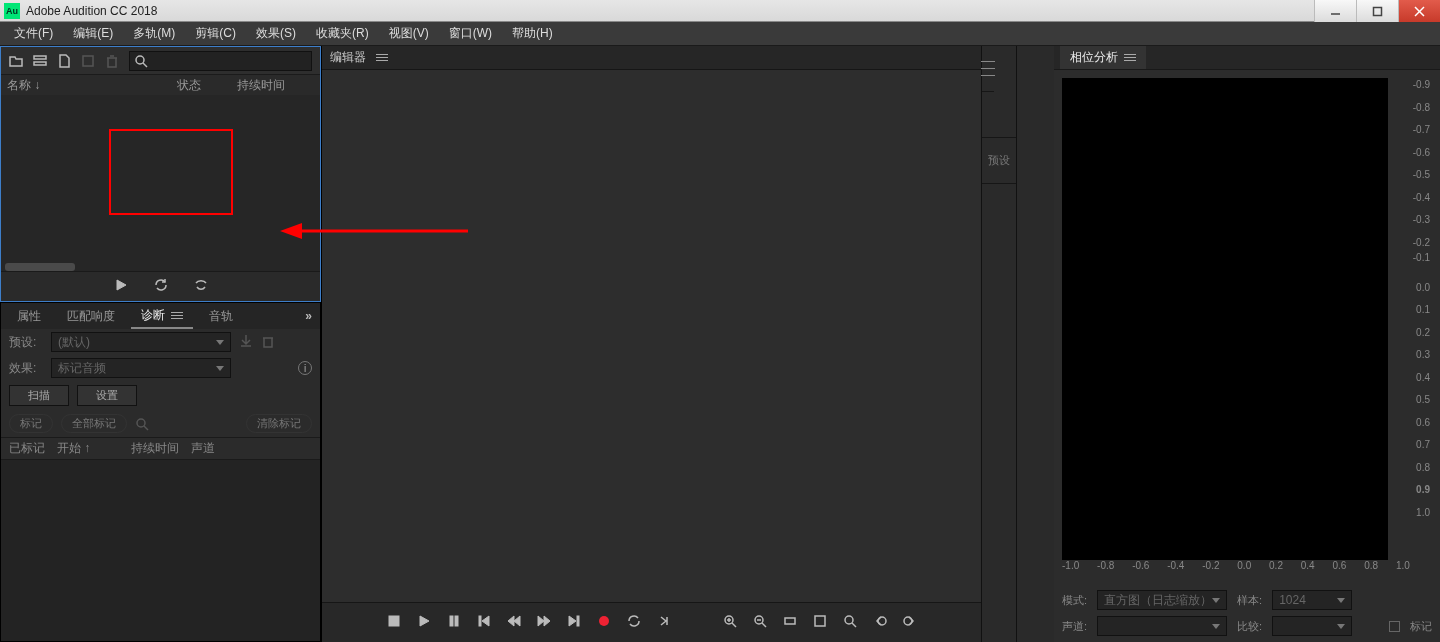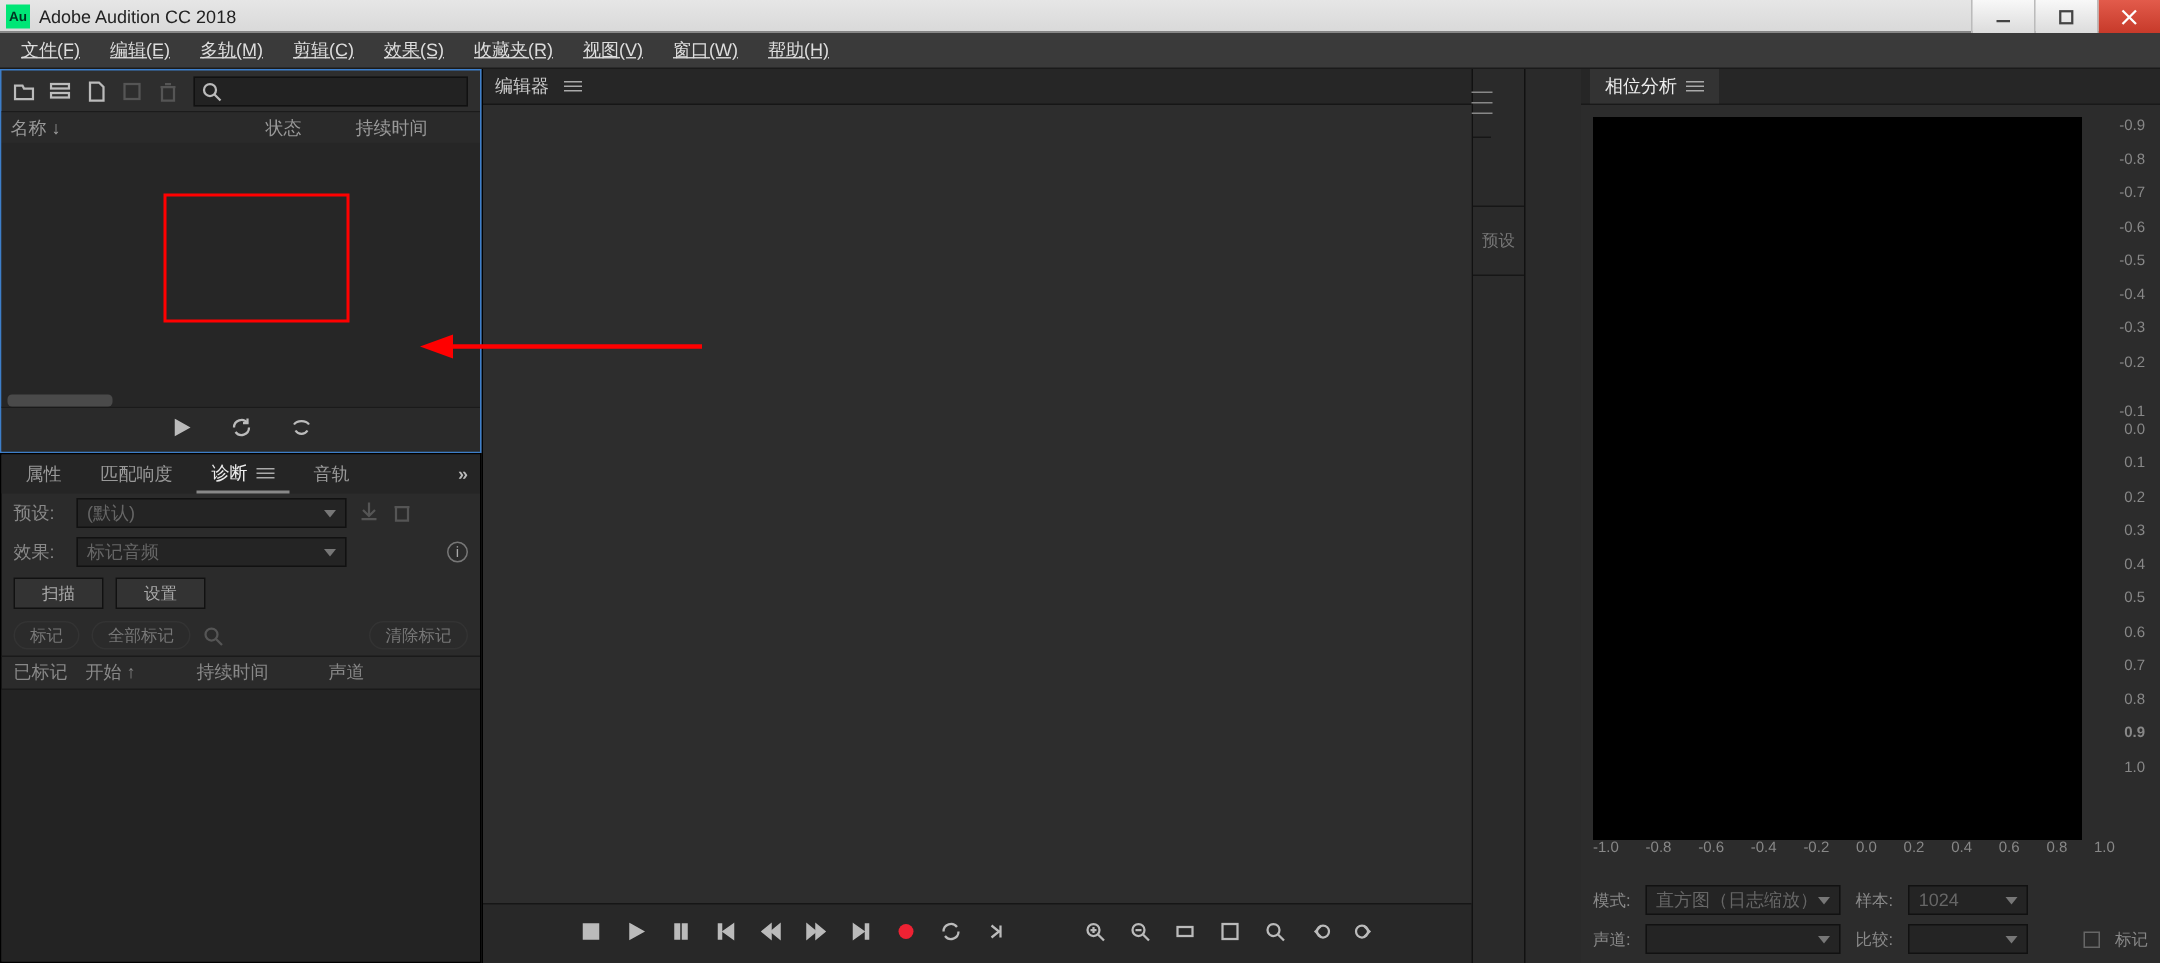--- a/index.html
+++ b/index.html
@@ -10,21 +10,21 @@
     .titlebar .app-icon { width: 16px; height: 16px; margin: 0 4px; background: #00e676; display: flex; align-items: center; justify-content: center; font-size: 9px; font-weight: bold; color: #003322; }
     .titlebar .title { color: #222; font-size: 12px; flex: 1; padding-left: 2px; }
     .titlebar .winbtns { display: flex; height: 100%; }
     .titlebar .winbtn { width: 42px; height: 22px; display: flex; align-items: center; justify-content: center; background: linear-gradient(#f8f8f8,#dcdcdc); border-left: 1px solid #bbb; }
     .titlebar .winbtn.close { background: linear-gradient(#e25b4b,#c73a2a); }
     .titlebar .winbtn svg { width: 11px; height: 11px; }
     .titlebar .winbtn.close svg { stroke: #fff; }
     .titlebar .winbtn svg { stroke: #444; stroke-width: 1.5; fill:none; }
 
     
-    .menubar { height: 24px; background: #3a3a3a; display: flex; align-items: center; padding-left: 4px; border-bottom: 1px solid #1a1a1a; text-decoration: underline; }
+    .menubar { height: 24px; background: #3a3a3a; display: flex; align-items: center; padding-left: 4px; border-bottom: 1px solid #1a1a1a; }
     .menubar .menuitem { padding: 0 10px; height: 100%; display: flex; align-items: center; color: #ddd; cursor: pointer; }
 
     
     .main { display: flex; height: calc(642px - 22px - 24px); }
 
     
     .left-col { width: 322px; display: flex; flex-direction: column; border-right: 1px solid #000; }
     .panel { background: #2e2e2e; border: 1px solid #000; display: flex; flex-direction: column; }
     .files-panel { height: 256px; border: 1px solid #3d7ec9; }
     .panel-tabs { height: 24px; display: flex; align-items: center; background: #262626; border-bottom: 1px solid #191919; padding-left: 6px; }
@@ -57,21 +57,21 @@
     .props-tabs .more { margin-left:auto; margin-right:8px; color:#bbb; font-weight:bold;}
     .prow { height:26px; display:flex; align-items:center; padding:0 8px; gap:8px; color:#888; font-size:11px;}
     .prow .label { width:34px; }
     .prow .combo { flex:1; max-width:180px; height:20px; background:#242424; border:1px solid #111; display:flex; align-items:center; padding:0 6px; justify-content:space-between; color:#666;}
     .prow .icbtn { color:#666; }
     .btn { background:#333; border:1px solid #111; padding:2px 18px; color:#aaa; font-size:11px;}
     .btnrow { display:flex; gap:8px; padding:4px 8px; }
     .chiprow { display:flex; gap:8px; padding:4px 8px; align-items:center;}
     .chip { border:1px solid #333; border-radius:10px; padding:1px 10px; color:#777; font-size:11px;}
     .tabhead { display:flex; padding:2px 8px; color:#888; font-size:11px; border-top:1px solid #1a1a1a; border-bottom:1px solid #1a1a1a;}
-    .tabhead span:nth-child(1){width:48px;} .tabhead span:nth-child(2){width:74px;} .tabhead span:nth-child(3){width:60px;} .tabhead span:nth-child(4){flex:1;margin-left:28px;}
+    .tabhead span:nth-child(1){width:48px;} .tabhead span:nth-child(2){width:74px;} .tabhead span:nth-child(3){width:60px;} .tabhead span:nth-child(4){flex:1;}
     .info-ic { margin-left:auto; border:1px solid #777; border-radius:50%; width:14px; height:14px; display:flex; align-items:center; justify-content:center; font-size:10px; color:#aaa;}
 
     
     .center-col { flex:1; background:#2e2e2e; display:flex; flex-direction:column;}
     .editor-header { height:24px; display:flex; align-items:center; padding-left:8px; background:#262626; border-bottom:1px solid #161616; }
     .editor-body { flex:1; position:relative; background:#2d2d2d;}
     .transport { height:40px; background:#282828; display:flex; align-items:center; justify-content:center; gap:16px; border-top:1px solid #161616; }
     .tp-ic { color:#bbb; cursor:pointer; }
     .tp-ic svg { width:14px; height:14px; fill:#bbb; stroke:#bbb;}
     .tp-ic.rec svg circle { fill:#e23; stroke:none;}
@@ -373,21 +373,21 @@
         <div class="phase-plot"></div>
         <div class="phase-yaxis" id="phase-yaxis">
             <div class="tick" style="top: 12px; text-align: right;">-0.9</div>
             <div class="tick" style="top: 34.5263px;">-0.8</div>
             <div class="tick" style="top: 57.0526px;">-0.7</div>
             <div class="tick" style="top: 79.5789px;">-0.6</div>
             <div class="tick" style="top: 102.105px;">-0.5</div>
             <div class="tick" style="top: 124.632px;">-0.4</div>
             <div class="tick" style="top: 147.158px;">-0.3</div>
             <div class="tick" style="top: 169.684px;">-0.2</div>
-            <div class="tick" style="top: 203px;">-0.1</div>
+            <div class="tick" style="top: 185px;">-0.1</div>
             <div class="tick" style="top: 214.737px;">0.0</div>
             <div class="tick" style="top: 237.263px;">0.1</div>
             <div class="tick" style="top: 259.789px;">0.2</div>
             <div class="tick" style="top: 282.316px;">0.3</div>
             <div class="tick" style="top: 304.842px;">0.4</div>
             <div class="tick" style="top: 327.368px;">0.5</div>
             <div class="tick" style="top: 349.895px;">0.6</div>
             <div class="tick" style="top: 372.421px;">0.7</div>
             <div class="tick" style="top: 394.947px;">0.8</div>
             <div class="tick" style="top: 417.474px; font-weight: bold;">0.9</div>

